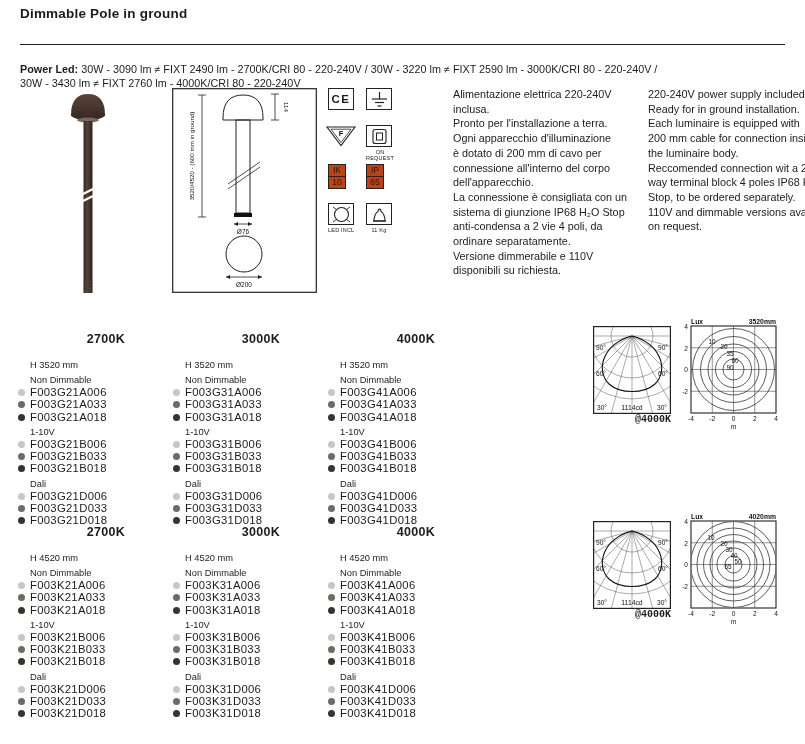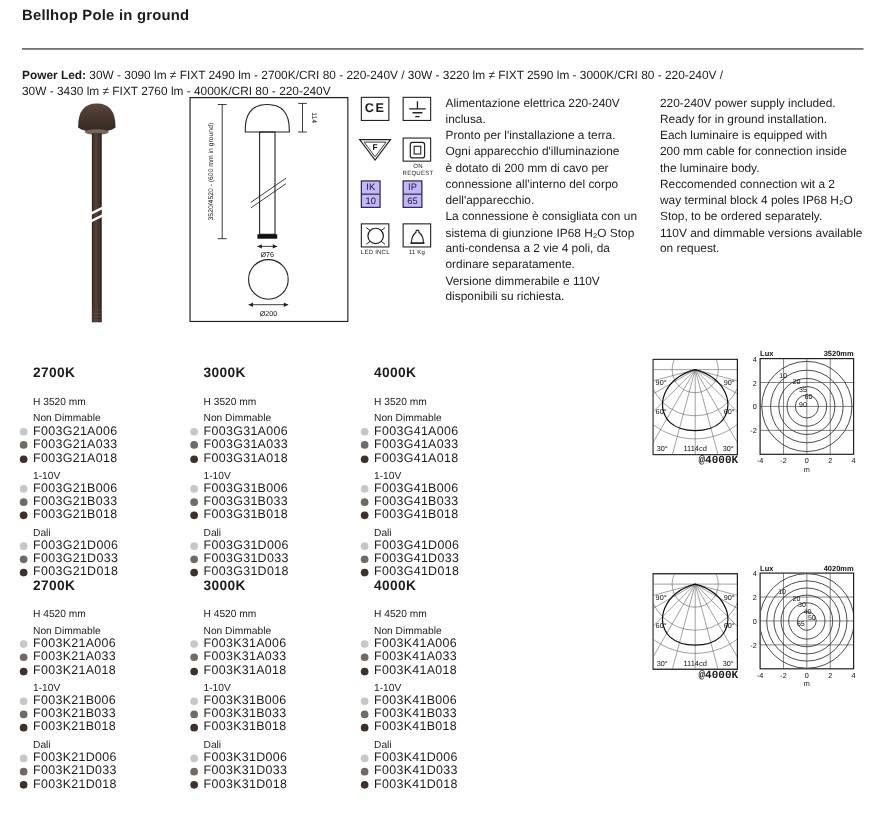--- a/index.html
+++ b/index.html
@@ -9,43 +9,43 @@
   .rule{position:absolute;left:20px;top:44px;width:765px;border-top:1.4px solid #1c1c1c;}
   .powerled{position:absolute;left:20px;top:51px;width:755px;font-size:10.8px;line-height:14.6px;white-space:pre-line;}
   .powerled b{font-weight:bold;}
   .photo{position:absolute;left:57px;top:88px;}
   .drawing{position:absolute;left:172px;top:88px;}
   .icons{position:absolute;left:326px;top:88px;width:78px;height:152px;}
   .icon-cell{position:absolute;text-align:center;}
   .ibox{width:26px;height:22px;border:1.2px solid #222;box-sizing:border-box;display:flex;align-items:center;justify-content:center;background:#fff;}
   .ce-text{font-size:11.5px;font-weight:bold;letter-spacing:1.5px;}
   .ilabel{font-size:5.5px;line-height:6px;margin-top:2px;white-space:pre-line;letter-spacing:.2px;}
-  .kbox{width:18px;border:1.2px solid #222;box-sizing:border-box;background:#c4b5fd;}
+  .kbox{width:18px;border:1.2px solid #222;box-sizing:border-box;background:#c2410c;}
   .kcell{font-size:8.5px;line-height:11px;height:11px;text-align:center;}
   .kcell:first-child{border-bottom:1.2px solid #222;}
-  .desc{position:absolute;top:87px;font-size:10.8px;line-height:14.7px;white-space:pre-line;}
+  .desc{position:absolute;top:87px;font-size:10.8px;line-height:14.7px;white-space:pre-line;margin-left:48px;}
   .desc.it{left:405px;width:190px;}
   .desc.en{left:600px;width:200px;}
   .group{position:absolute;left:30px;width:475px;}
   .col{position:absolute;top:0;width:152px;}
-  .temp{font-size:12.5px;font-weight:bold;letter-spacing:.3px;line-height:13px;}
+  .temp{font-size:12.5px;font-weight:bold;letter-spacing:.3px;line-height:13px;text-align:center;}
   .hgt{font-size:9.3px;margin-top:14px;line-height:11px;}
   .sec-label{font-size:9.3px;margin-top:4px;margin-bottom:1px;line-height:10px;}
   .code-row{position:relative;font-size:11.3px;line-height:12.3px;letter-spacing:.3px;}
   .dot{position:absolute;left:-12px;top:3px;width:7px;height:7px;border-radius:50%;}
   .photoset{position:absolute;left:593px;width:200px;height:120px;}
   .polar-temp{position:absolute;left:0;width:78px;text-align:right;font-size:10px;font-weight:bold;top:96px;font-family:Liberation Mono, monospace;}
   svg text{font-family:"Liberation Sans",sans-serif;fill:#111;}
 </style>
 </head>
 <body>
 
 <div class="page">
 
-  <div class="title">Bellhop Pole in ground</div>
+  <div class="title">Dimmable Pole in ground</div>
   <div class="rule"></div>
   <p class="powerled"><b>Power Led:</b><span> 30W - 3090 lm ≠ FIXT 2490 lm - 2700K/CRI 80 - 220-240V  /  30W - 3220 lm ≠ FIXT 2590 lm - 3000K/CRI 80 - 220-240V  /
 30W - 3430 lm ≠ FIXT 2760 lm - 4000K/CRI 80 - 220-240V</span></p>
 
   <div class="photo">
     <svg width="62" height="210" viewBox="0 0 62 210">
       <defs>
         <linearGradient id="capg" x1="0" y1="0" x2="0" y2="1">
           <stop offset="0" stop-color="#5a453c"></stop>
             <stop offset="1" stop-color="#32271f"></stop>

